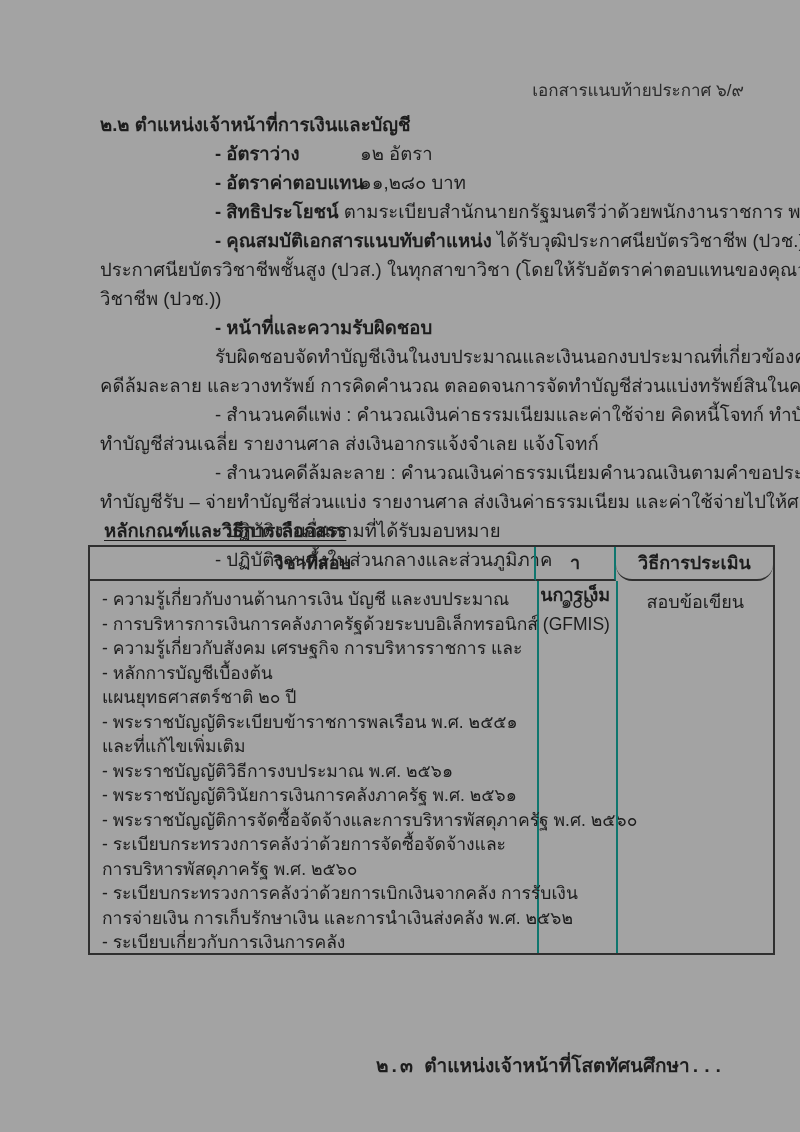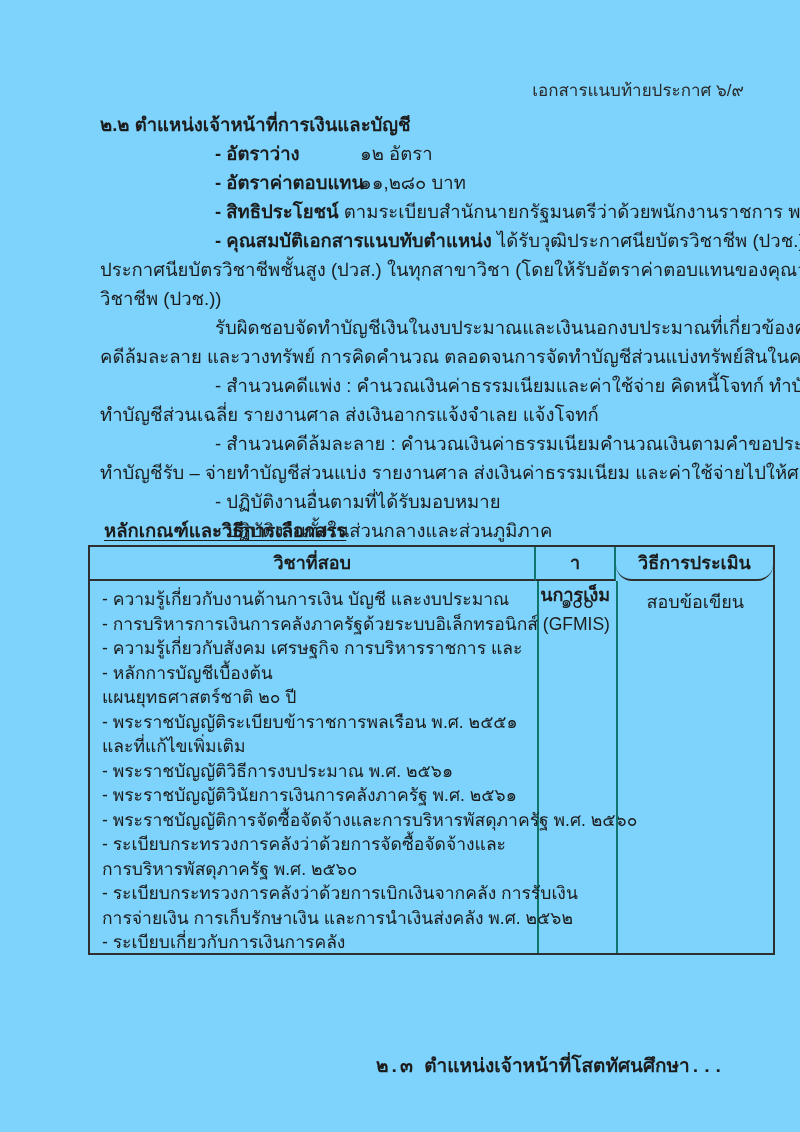--- a/index.html
+++ b/index.html
@@ -1,19 +1,19 @@
 <!DOCTYPE html>
 <html><head>
 <meta charset="utf-8">
 <style>
   html,body{margin:0;padding:0;background:#e8e8e8;}
   .page{
     position:relative;
     width:800px;height:1132px;
-    background:#7dd3fc;
+    background:#a3a3a3;
     font-family:"Liberation Sans","DejaVu Sans",sans-serif;
     color:#1c1c1c;
     overflow:hidden;
     margin:0 auto;
   }
   .doc-ref{
     position:absolute;top:76px;right:56px;
     font-size:17px;color:#2a2a2a;
   }
   .content{
@@ -81,20 +81,21 @@
       <span>ตามระเบียบสำนักนายกรัฐมนตรีว่าด้วยพนักงานราชการ พ.ศ. ๒๕๔๗</span>
     </div>
 
     <div class="line indent">
       <span class="bold">- คุณสมบัติเอกสารแนบทับตำแหน่ง</span>
       <span>ได้รับวุฒิประกาศนียบัตรวิชาชีพ (ปวช.) หรือวุฒิ</span>
     </div>
     <div class="line">ประกาศนียบัตรวิชาชีพชั้นสูง (ปวส.) ในทุกสาขาวิชา (โดยให้รับอัตราค่าตอบแทนของคุณวุฒิประกาศนียบัตร</div>
     <div class="line">วิชาชีพ (ปวช.))</div>
 
+    <div class="line indent bold">- หน้าที่และความรับผิดชอบ</div>
 
     <div class="line indent">รับผิดชอบจัดทำบัญชีเงินในงบประมาณและเงินนอกงบประมาณที่เกี่ยวข้องคดีแพ่ง</div>
     <div class="line">คดีล้มละลาย และวางทรัพย์ การคิดคำนวณ ตลอดจนการจัดทำบัญชีส่วนแบ่งทรัพย์สินในคดีที่ไม่ยุ่งยาก</div>
     <div class="line indent">- สำนวนคดีแพ่ง : คำนวณเงินค่าธรรมเนียมและค่าใช้จ่าย คิดหนี้โจทก์ ทำบัญชีรับ – จ่าย</div>
     <div class="line">ทำบัญชีส่วนเฉลี่ย รายงานศาล ส่งเงินอากรแจ้งจำเลย แจ้งโจทก์</div>
     <div class="line indent">- สำนวนคดีล้มละลาย : คำนวณเงินค่าธรรมเนียมคำนวณเงินตามคำขอประนอมหนี้</div>
     <div class="line">ทำบัญชีรับ – จ่ายทำบัญชีส่วนแบ่ง รายงานศาล ส่งเงินค่าธรรมเนียม และค่าใช้จ่ายไปให้ศาลต่าง ๆ</div>
     <div class="line indent">- ปฏิบัติงานอื่นตามที่ได้รับมอบหมาย</div>
     <div class="line indent">- ปฏิบัติงานทั้งในส่วนกลางและส่วนภูมิภาค</div>
   </div>

